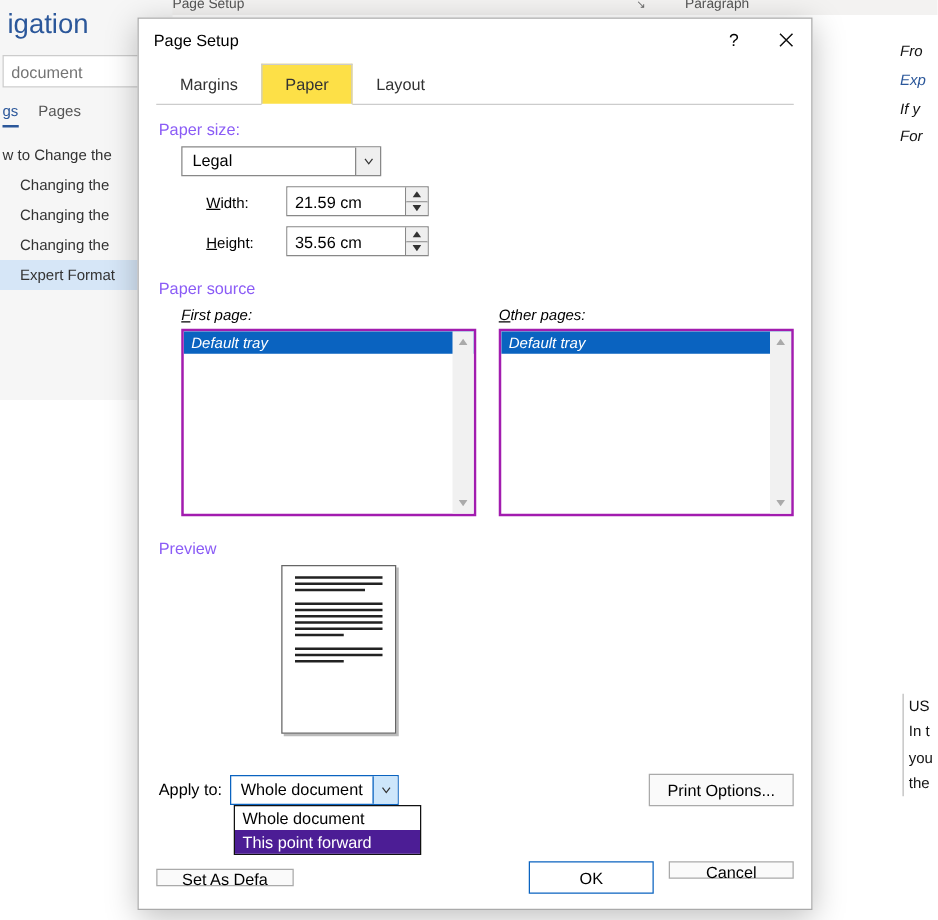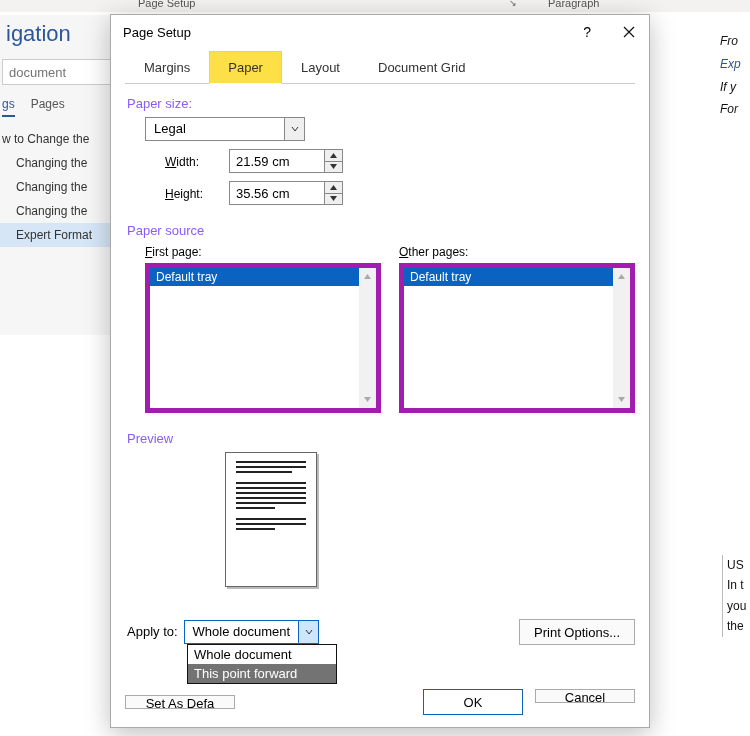--- a/index.html
+++ b/index.html
@@ -6,21 +6,21 @@
   html, body { width: 750px; height: 736px; overflow: hidden; background: #fff; }
 
   
   .bg { position: absolute; inset: 0; background: #fff; }
   .bg-ribbon { position: absolute; top: 0; left: 0; width: 750px; height: 12px; background: #f3f2f1; }
   .bg-ribbon .lbl { position: absolute; top: -3px; font-size: 11px; color: #555; }
   .bg-ribbon .lbl1 { left: 138px; }
   .bg-ribbon .lbl2 { left: 548px; }
   .bg-ribbon .dlg-icon { position: absolute; left: 509px; top: -2px; font-size: 9px; color: #666; }
 
-  .nav-pane { position: absolute; left: 0; top: 15px; width: 138px; height: 320px; background: #f6f6f6; }
+  .nav-pane { position: absolute; left: 0; top: 0; width: 138px; height: 320px; background: #f6f6f6; }
   .nav-title { font-size: 22px; color: #2b579a; padding: 6px 0 8px 6px; }
   .nav-search { margin: 4px 0 0 0; padding: 0 4px 6px 2px; }
   .nav-search input { width: 132px; height: 26px; border: 1px solid #ccc; padding: 2px 6px; font-size: 13px; color: #666; background: #fff; }
   .nav-tabs { display: flex; gap: 16px; padding: 6px 0 0 2px; color: #555; }
   .nav-tabs span { cursor: pointer; }
   .nav-tabs .active { color: #2b579a; border-bottom: 2px solid #2b579a; padding-bottom: 4px; }
   .nav-list { margin-top: 10px; }
   .nav-list .item { padding: 5px 4px 5px 2px; color: #333; font-size: 12px; white-space: nowrap; overflow: hidden; }
   .nav-list .item.ind { padding-left: 16px; }
   .nav-list .item.sel { background: #d6e6f7; }
@@ -57,44 +57,44 @@
   .dim-row label { width: 64px; font-size: 13px; }
   .dim-row label u { text-decoration: underline; }
   .spinner { display: inline-flex; border: 1px solid #888; height: 24px; }
   .spinner input { width: 94px; border: none; padding: 2px 6px; font-size: 13px; outline: none; }
   .spinner .btns { width: 18px; border-left: 1px solid #888; display: flex; flex-direction: column; }
   .spinner .btns div { flex: 1; display: flex; align-items: center; justify-content: center; background: #efefef; cursor: pointer; }
   .spinner .btns div:first-child { border-bottom: 1px solid #888; }
   .spinner svg { width: 7px; height: 5px; }
 
   .src-cols { display: flex; gap: 18px; margin-left: 20px; }
-  .src-col { flex: 1; }
+  .src-col { flex: 1; font-style: italic; }
   .src-col .lbl { margin-bottom: 4px; font-size: 13px; }
   .src-col .lbl u { text-decoration: underline; }
-  .listbox { border: 5px solid #a21caf; height: 150px; background: #fff; position: relative; overflow: hidden; }
+  .listbox { border: 2px solid #a21caf; height: 150px; background: #fff; position: relative; overflow: hidden; }
   .listbox .item { padding: 2px 6px; font-size: 12px; }
   .listbox .item.sel { background: #0a63c0; color: #fff; }
   .listbox .sb { position: absolute; right: 0; top: 0; bottom: 0; width: 17px; background: #f1f1f1; display: flex; flex-direction: column; justify-content: space-between; }
   .listbox .sb div { height: 17px; display: flex; align-items: center; justify-content: center; color: #888; cursor: pointer; }
 
   .preview-box { margin: 6px 0 0 100px; }
   .page-thumb { width: 92px; height: 135px; border: 1px solid #666; background: #fff; box-shadow: 2px 2px 0 #bbb; padding: 8px 10px; display: flex; flex-direction: column; gap: 3px; }
   .page-thumb .ln { height: 2px; background: #222; }
   .page-thumb .ln.sh { width: 55%; }
   .page-thumb .ln.md { width: 80%; }
   .page-thumb .gap { height: 3px; background: transparent; }
 
   .apply-row { display: flex; align-items: center; justify-content: space-between; margin: 32px 0 0 2px; }
   .apply-row .left { display: flex; align-items: flex-start; gap: 6px; position: relative; }
   .apply-row label { font-size: 13px; padding-top: 4px; }
   .combo.open .btn { background: #cde6fb; border-left-color: #0a63c0; }
   .combo.open { border-color: #0a63c0; }
   .dropdown-list { position: absolute; left: 60px; top: 24px; width: 150px; border: 1px solid #111; background: #fff; z-index: 10; }
   .dropdown-list .opt { padding: 2px 6px; font-size: 13px; cursor: pointer; }
-  .dropdown-list .opt.sel { background: #737373; color: #fff; }
+  .dropdown-list .opt.sel { background: #4c1d95; color: #fff; }
 
   .btn-std { height: 26px; padding: 0 14px; border: 1px solid #aaa; background: #fafafa; font-size: 13px; cursor: pointer; min-width: 100px; }
 
   .dlg-footer { position: absolute; left: 14px; right: 14px; bottom: 12px; display: flex; justify-content: space-between; align-items: center; }
   .dlg-footer .right { display: flex; gap: 12px; }
   .btn-primary { border: 1px solid #0a63c0; background: #fff; min-width: 100px; height: 26px; font-size: 13px; cursor: pointer; }
   .btn-default { border: 1px solid #aaa; background: #fafafa; min-width: 100px; height: 14px; font-size: 13px; cursor: pointer; }
 </style>
 </head>
 <body>
@@ -149,21 +149,20 @@
           </svg>
       </span>
     </span>
   </div>
 
   <div class="dlg-body">
     <div class="tabs">
       <div class="tab">Margins</div>
       <div class="tab active">Paper</div>
       <div class="tab">Layout</div>
-      <div class="tab">Document Grid</div>
     </div>
 
     <div class="sect-label">Paper size:</div>
     <div class="paper-size-row">
       <div class="combo">
         <div class="val">Legal</div>
         <div class="btn">
           <svg viewBox="0 0 8 8">
               <path d="M1 2 L4 6 L7 2" fill="none" stroke="#333"></path>
             </svg>

